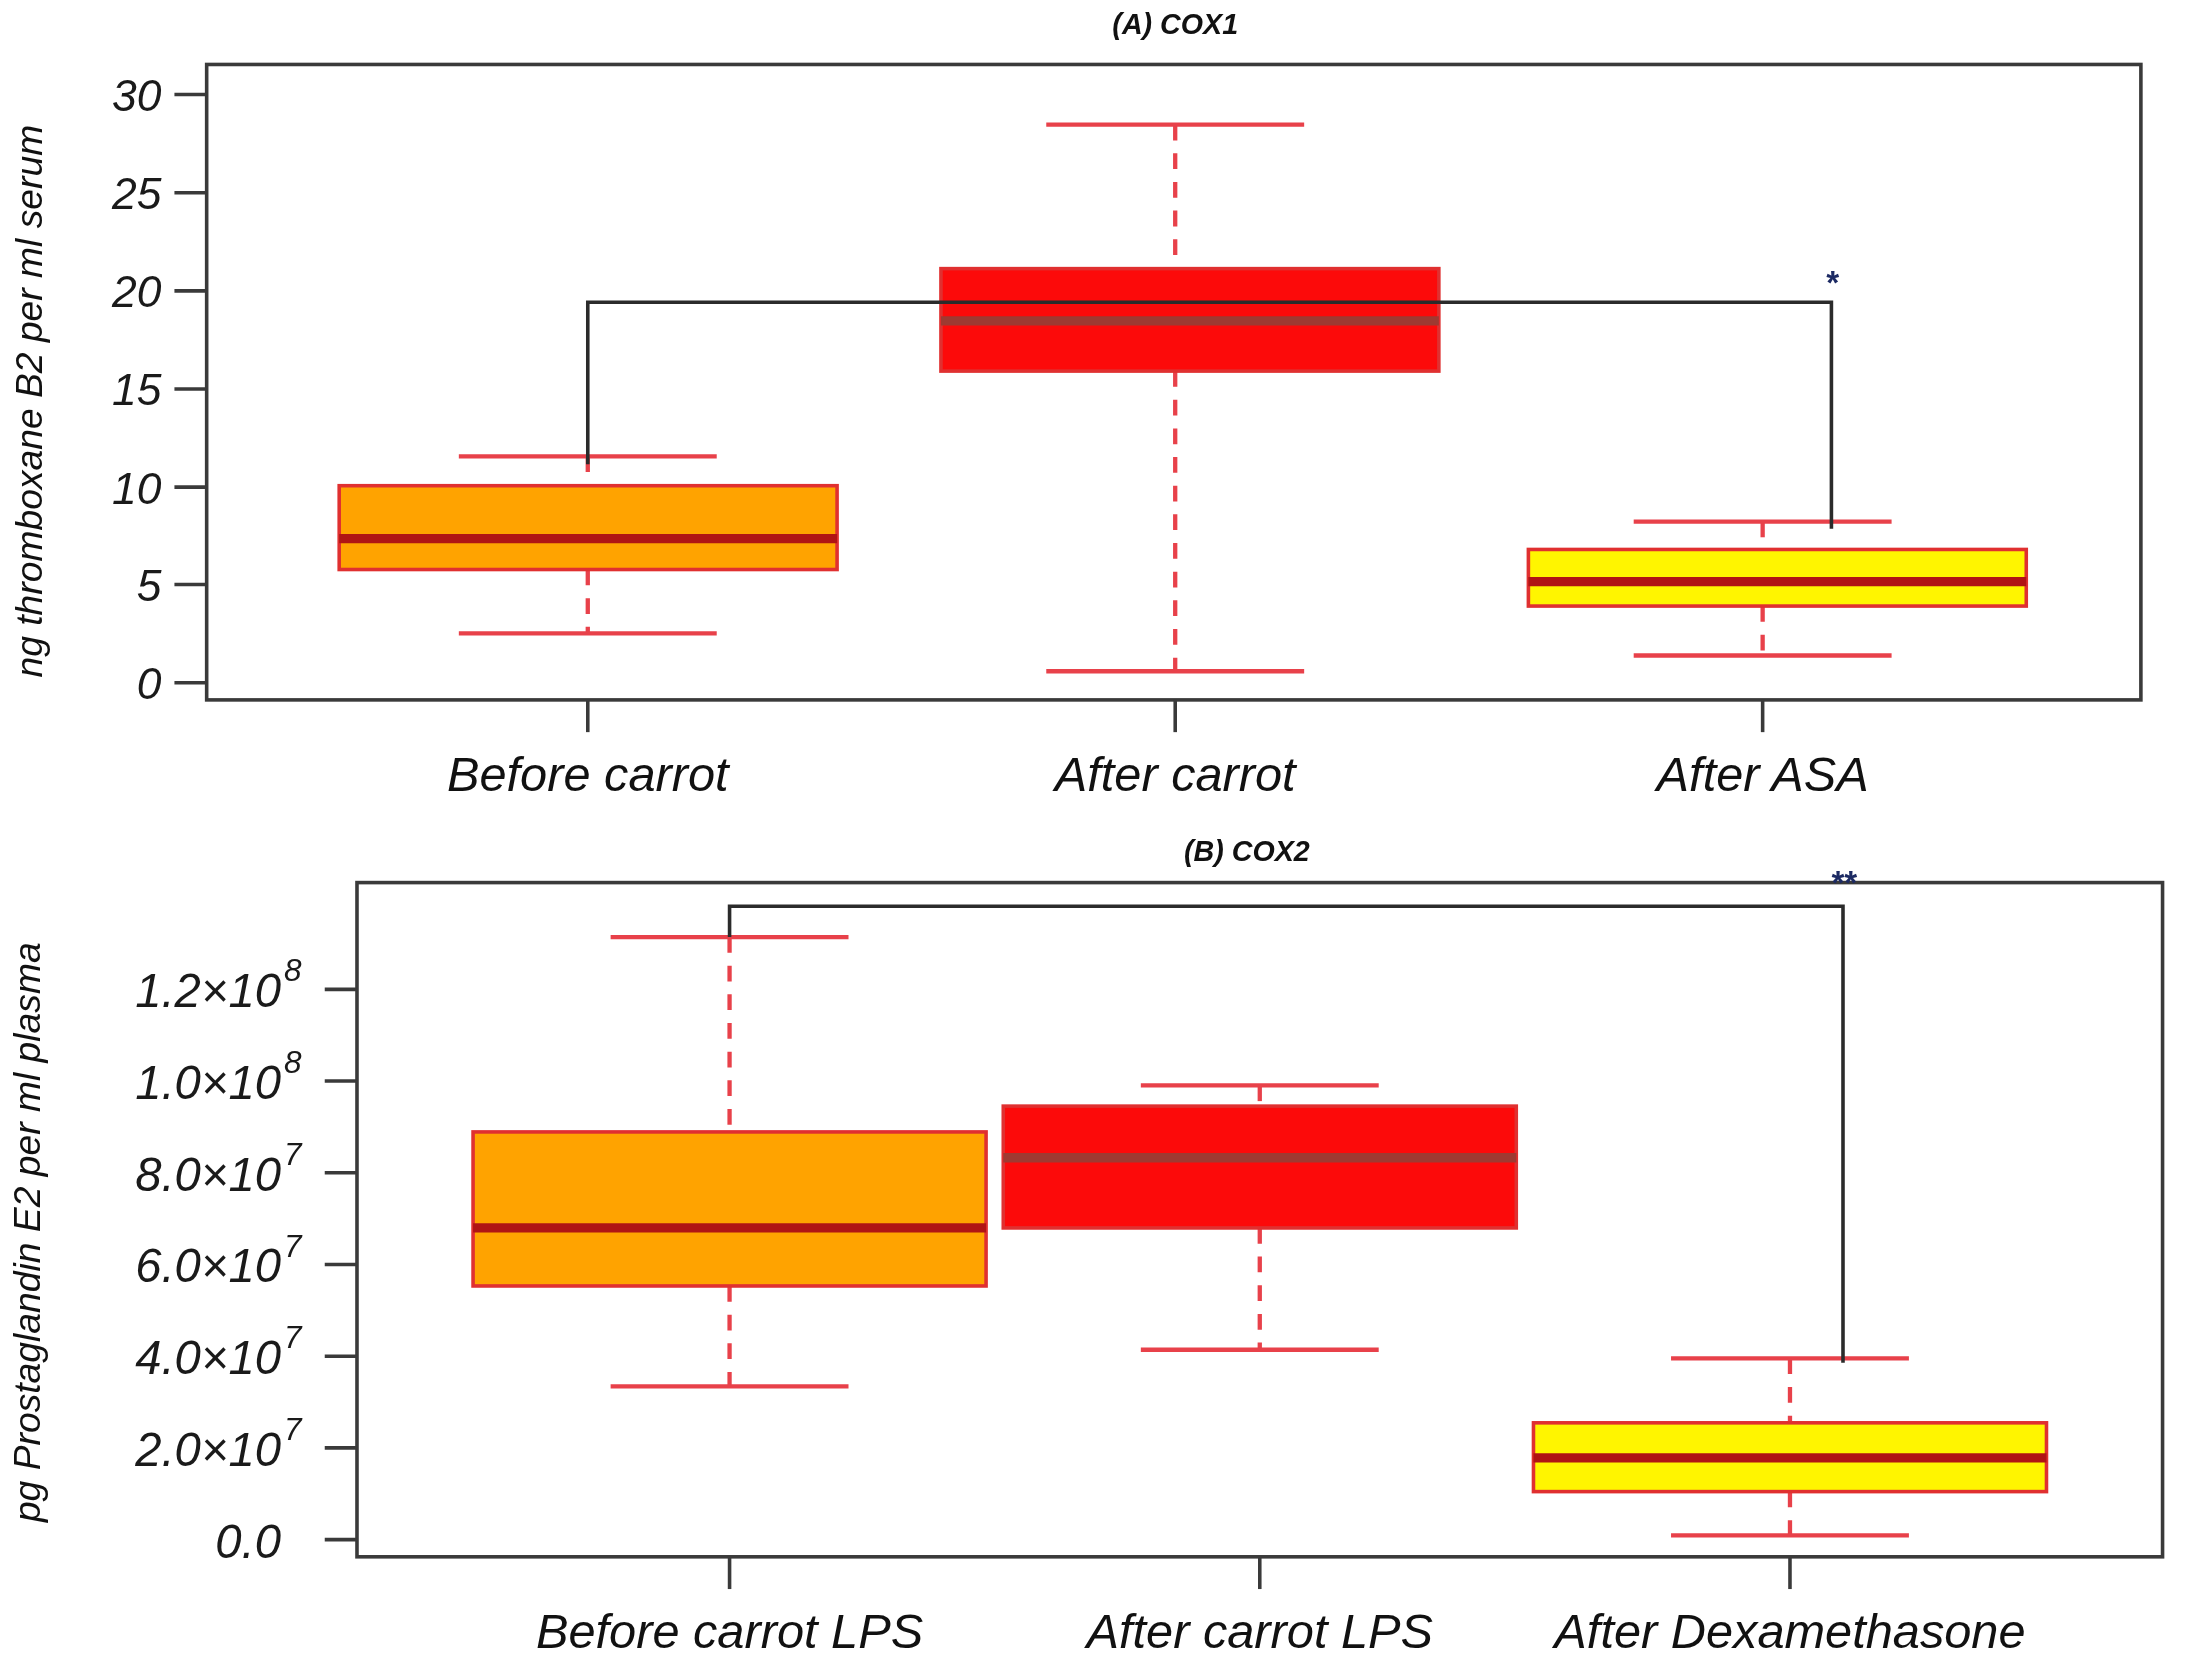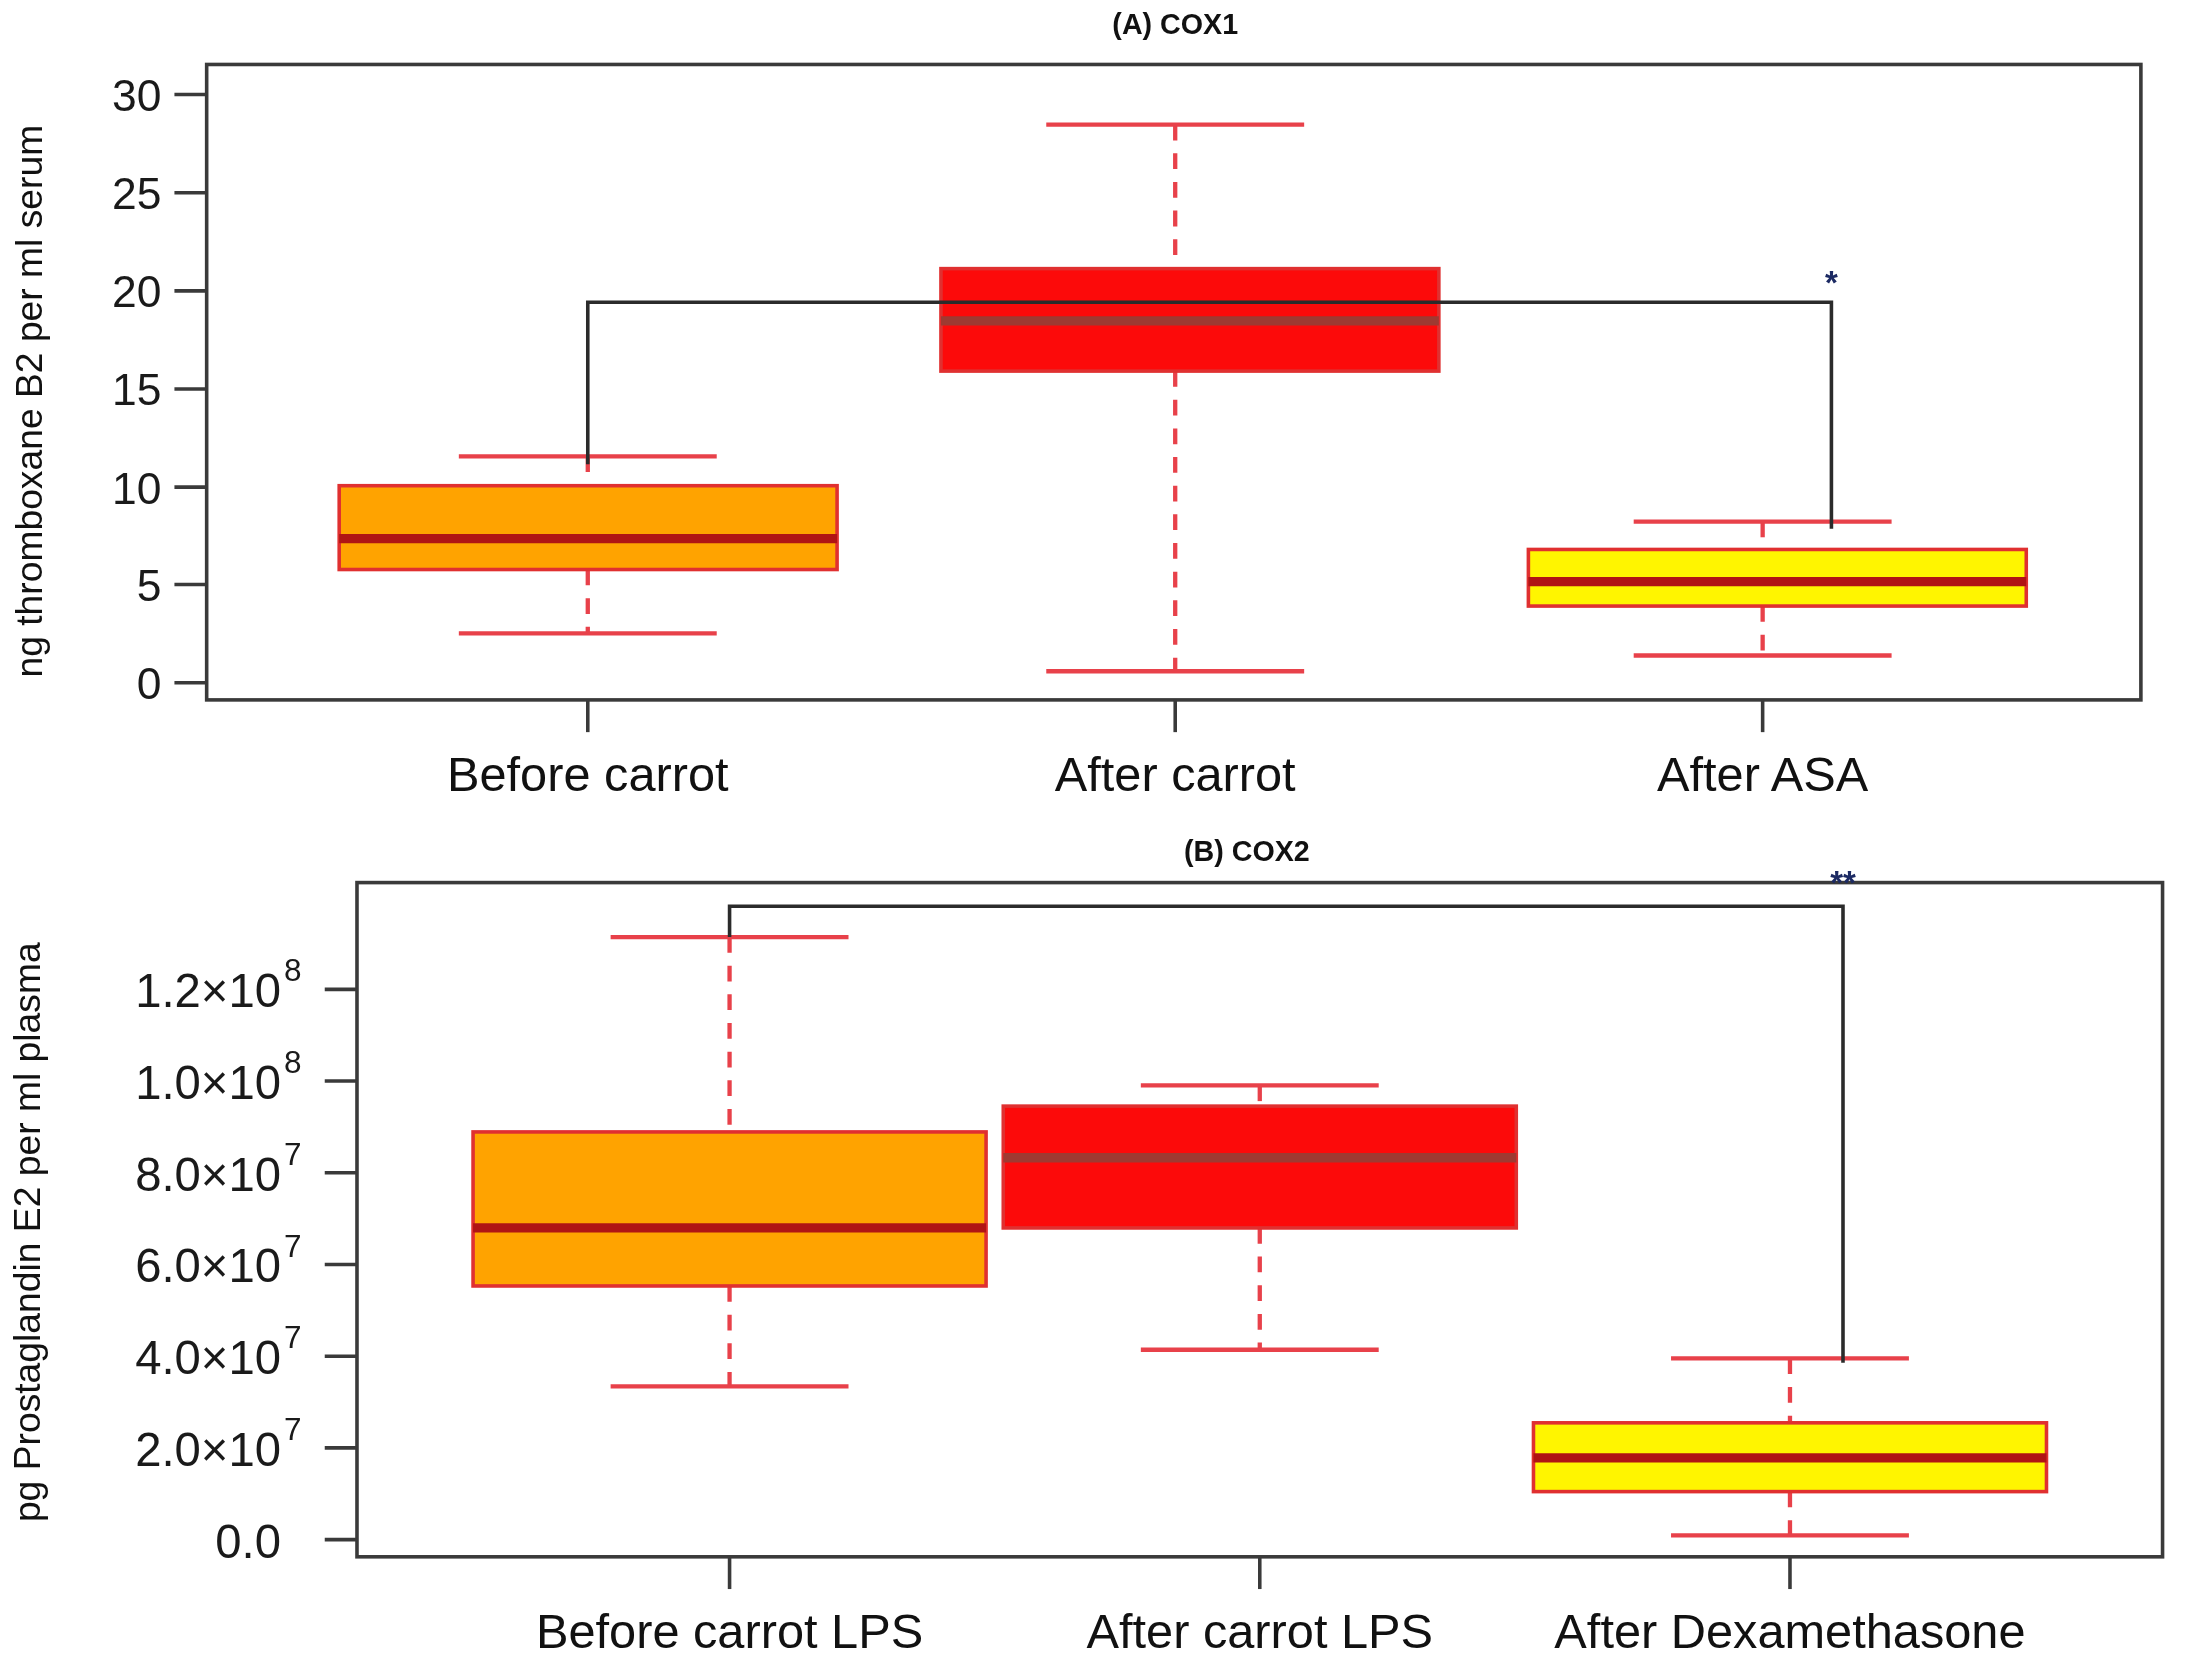--- a/index.html
+++ b/index.html
@@ -11,20 +11,21 @@
     width: 2205px;
     height: 1666px;
     font-family: "Liberation Sans", sans-serif;
     overflow: hidden;
   }
   #figure {
     position: relative;
     width: 2205px;
     height: 1666px;
     background: #ffffff;
+    font-style: italic;
   }
   svg.panel {
     position: absolute;
     left: 0;
     display: block;
   }
   #panelA { top: 0; }
   #panelB { top: 831px; }
 
   .panel-title {

